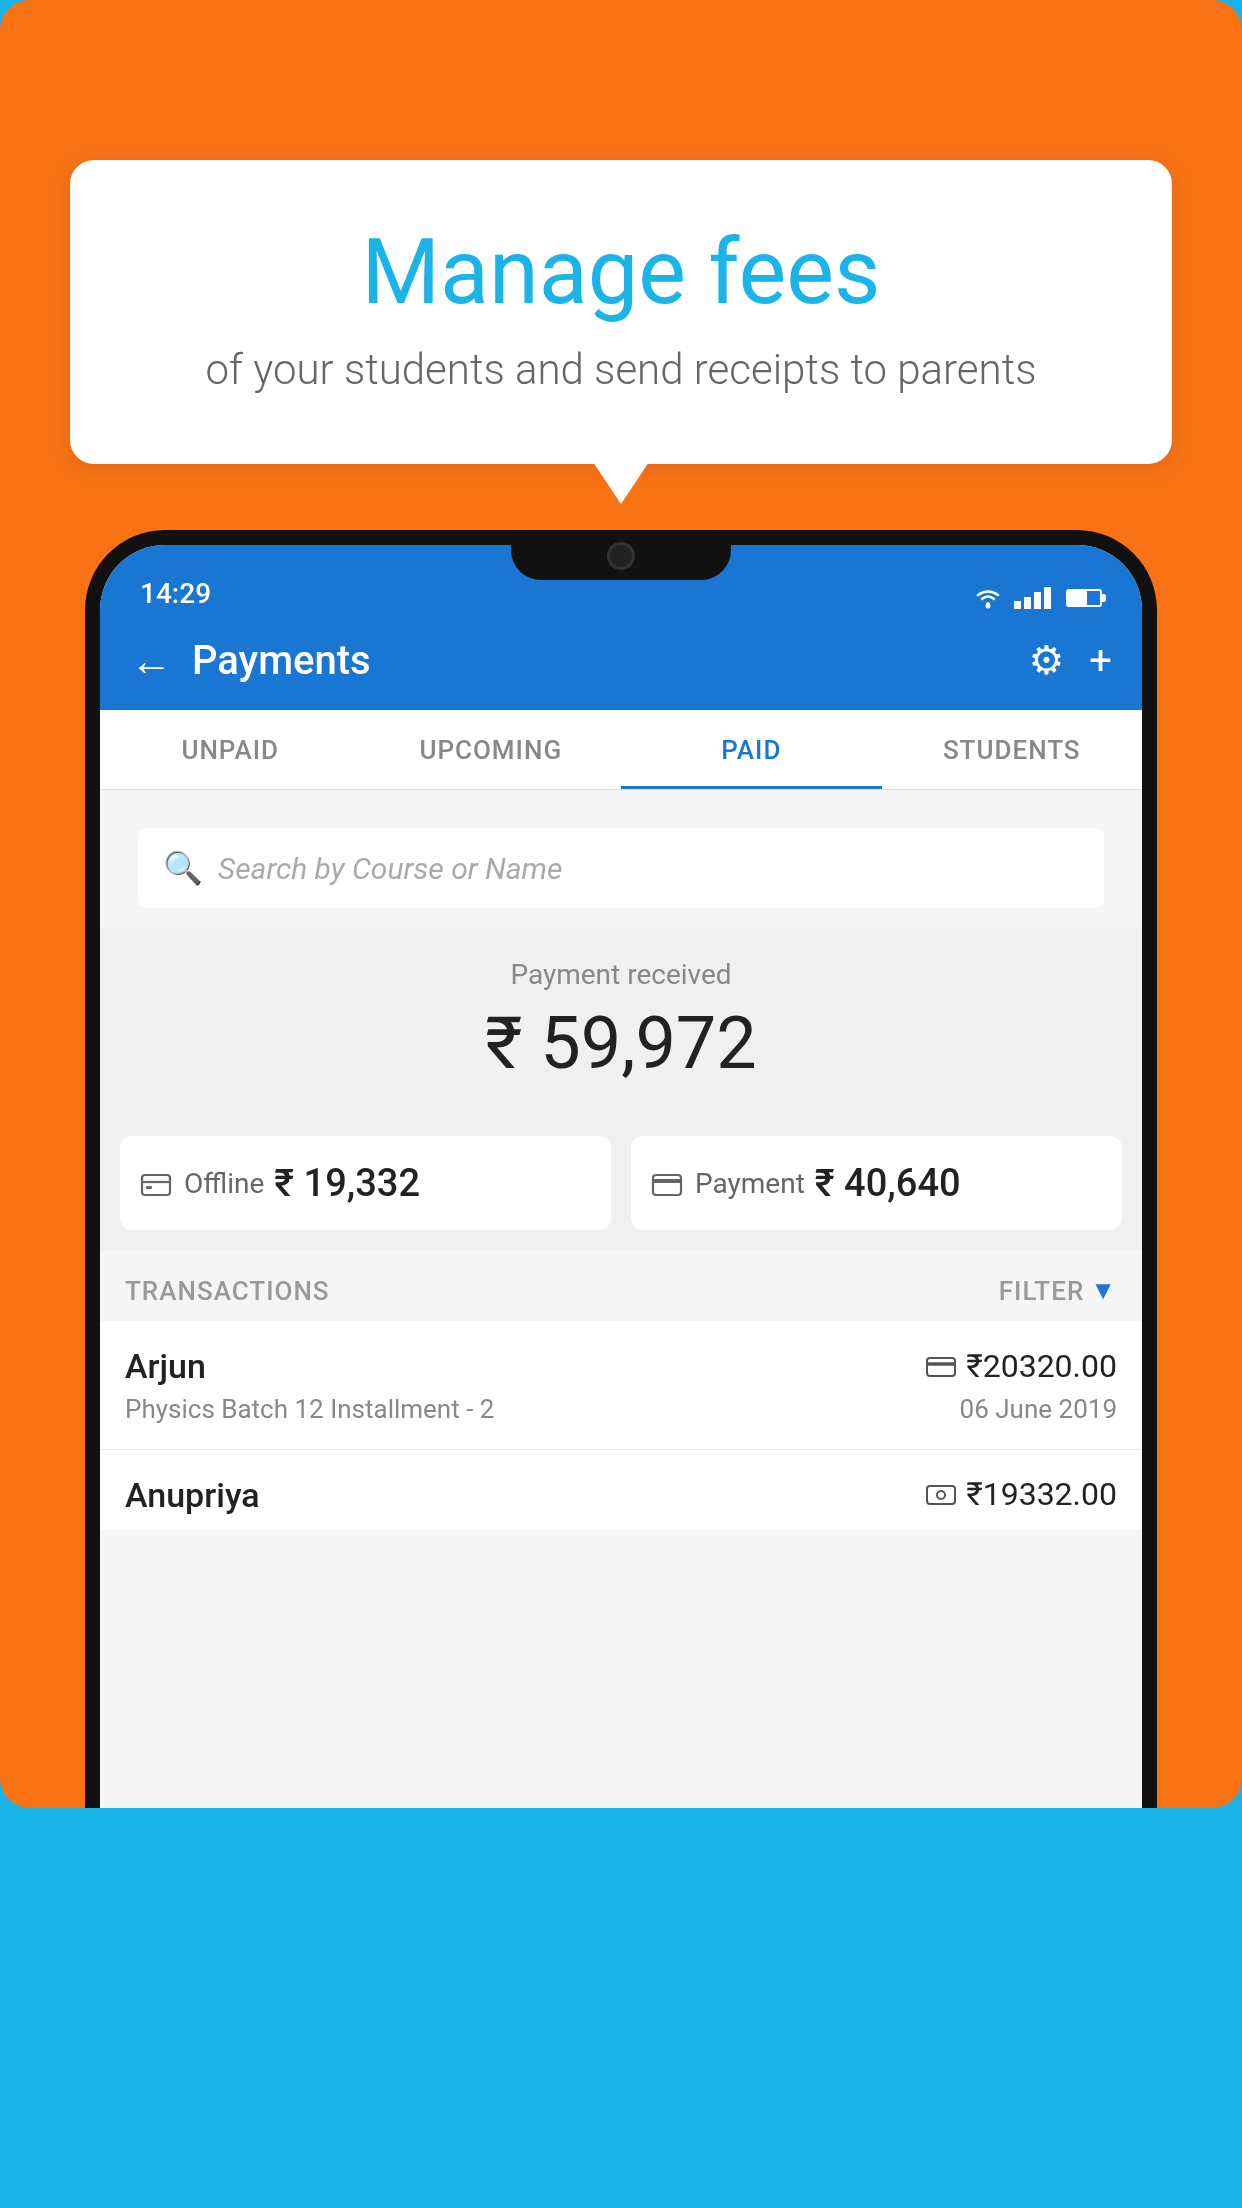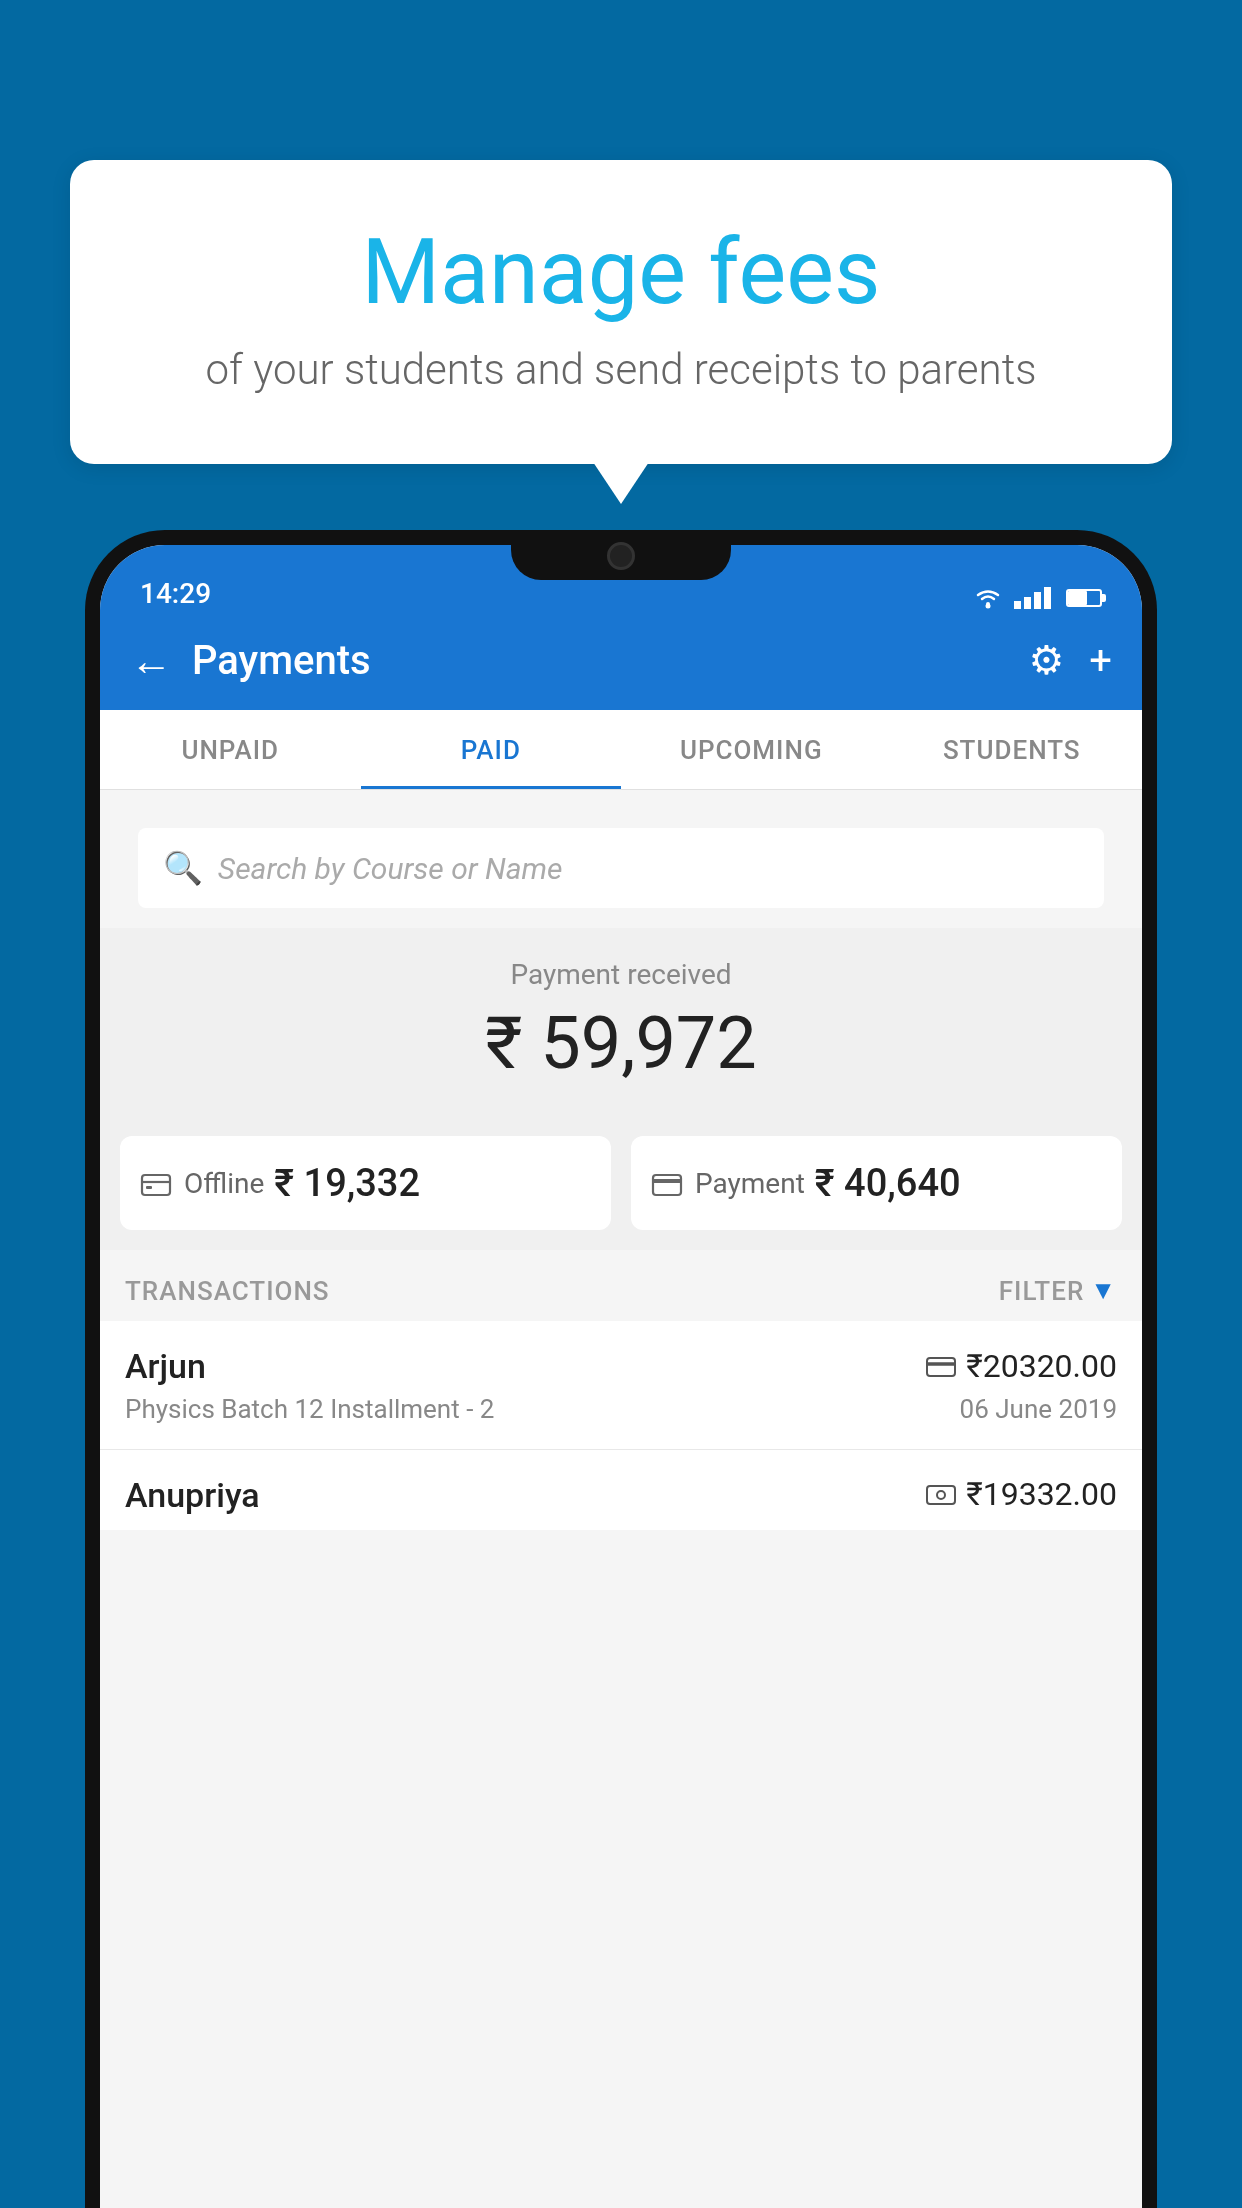--- a/index.html
+++ b/index.html
@@ -419,21 +419,21 @@
       position: absolute;
       right: 70px;
       background: #222;
       width: 8px;
       border-radius: 4px;
     }
   </style>
 </head>
 <body>
 
-<div style="width:1242px;height:2208px;background:#0369a1;position:relative;overflow:hidden;">
+<div style="width:1242px;height:1808px;background:#f97316;position:relative;overflow:hidden;border-radius:30px;">
 
   <div class="speech-bubble">
     <h1>Manage fees</h1>
     <p>of your students and send receipts to parents</p>
   </div>
 
   <div class="phone">
 
     <div class="phone-side-btn" style="top:180px;height:80px;"></div>
     <div class="phone-side-btn" style="top:290px;height:130px;"></div>
@@ -476,25 +476,25 @@
         <div class="app-bar-actions">
           <span class="gear-btn">⚙</span>
           <span class="plus-btn">+</span>
         </div>
       </div>
 
       <div class="tab-bar">
         <div class="tab">
           <span>UNPAID</span>
         </div>
+        <div class="tab">
+          <span>UPCOMING</span>
+        </div>
         <div class="tab active">
           <span>PAID</span>
-        </div>
-        <div class="tab">
-          <span>UPCOMING</span>
         </div>
         <div class="tab">
           <span>STUDENTS</span>
         </div>
       </div>
 
       <div style="background:#f5f5f5; padding: 18px 18px 0;">
         <div class="search-bar">
           <span class="search-icon-wrap">🔍</span>
           <span class="search-placeholder">Search by Course or Name</span>

